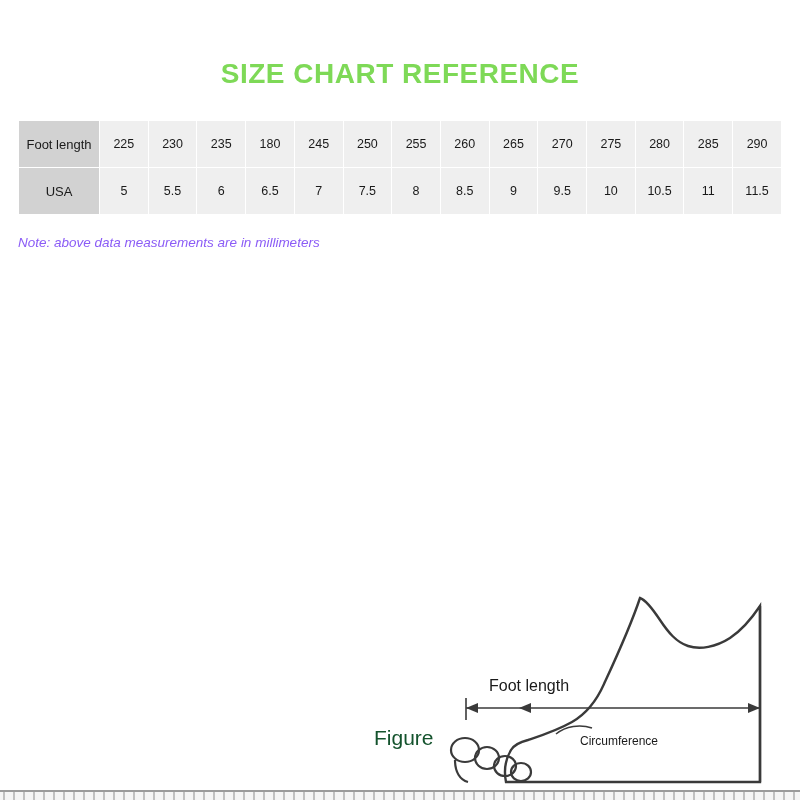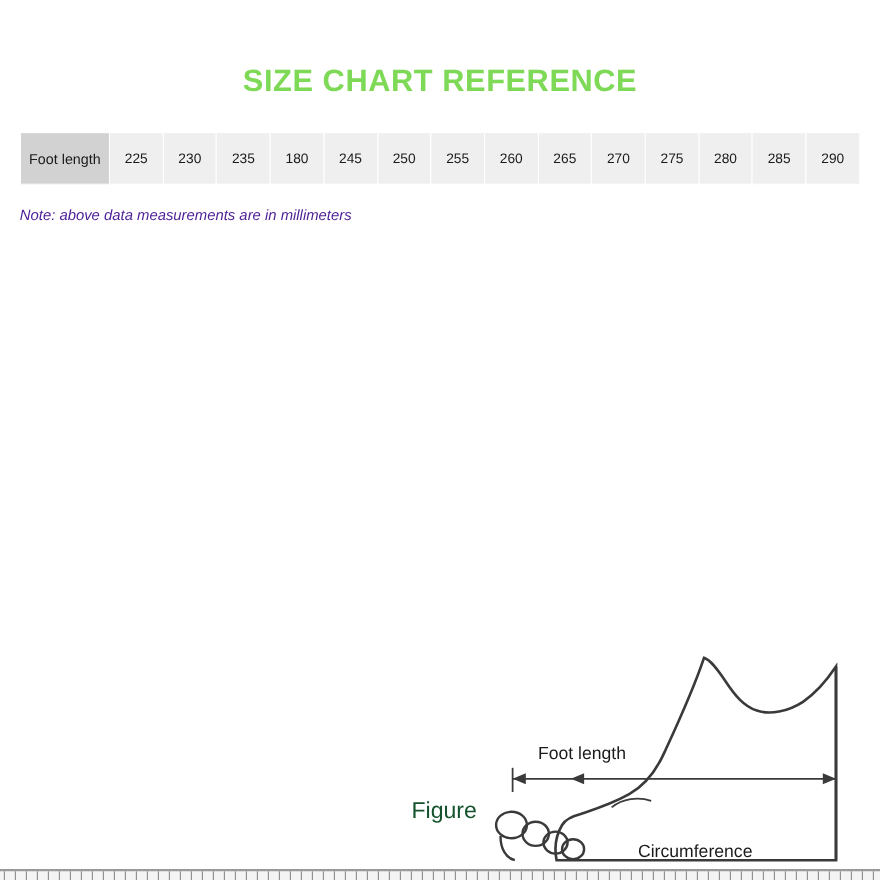--- a/index.html
+++ b/index.html
@@ -49,43 +49,43 @@
     padding: 0;
     color: #1a1a1a;
   }
   table.size-table td.rowhead {
     background: #d2d2d2;
     width: 80px;
     font-size: 13px;
   }
   .note {
     margin: 20px 0 0 18px;
-    color: #4c1d95;
+    color: #8b5cf6;
     font-style: italic;
     font-size: 13.5px;
   }
   .figure-label {
     position: absolute;
     left: 374px;
     top: 668px;
     font-size: 21px;
     color: #14532d;
   }
   .foot-length-label {
     position: absolute;
     left: 489px;
     top: 619px;
     font-size: 16px;
     color: #1a1a1a;
   }
   .circumference-label {
     position: absolute;
     left: 580px;
-    top: 708px;
-    font-size: 16px;
+    top: 676px;
+    font-size: 12px;
     color: #1a1a1a;
   }
   svg.foot-svg {
     position: absolute;
     left: 0;
     top: 0;
   }
   .ruler {
     position: absolute;
     left: 0;
@@ -113,20 +113,37 @@
         <td>245</td>
         <td>250</td>
         <td>255</td>
         <td>260</td>
         <td>265</td>
         <td>270</td>
         <td>275</td>
         <td>280</td>
         <td>285</td>
         <td>290</td>
+      </tr>
+      <tr>
+        <td class="rowhead">USA</td>
+        <td>5</td>
+        <td>5.5</td>
+        <td>6</td>
+        <td>6.5</td>
+        <td>7</td>
+        <td>7.5</td>
+        <td>8</td>
+        <td>8.5</td>
+        <td>9</td>
+        <td>9.5</td>
+        <td>10</td>
+        <td>10.5</td>
+        <td>11</td>
+        <td>11.5</td>
       </tr>
     </tbody>
   </table>
 
   <div class="note">Note: above data measurements are in millimeters</div>
 
   <svg class="foot-svg" width="800" height="800" viewBox="0 0 800 800">
 
     <path d="M640 540 C 630 570, 616 600, 604 626 C 596 644, 586 656, 572 664 C 556 673, 540 678, 528 682 C 520 684, 514 687, 511 692 C 505 702, 504 714, 506 724 L 760 724 L 760 548 C 752 560, 742 572, 730 580 C 716 589, 700 592, 688 588 C 676 584, 668 574, 660 562 C 652 550, 646 542, 640 540 Z" fill="none" stroke="#3a3a3a" stroke-width="2.4"></path>
     <path d="M760 548 L 760 724" fill="none" stroke="#3a3a3a" stroke-width="2.4"></path>

